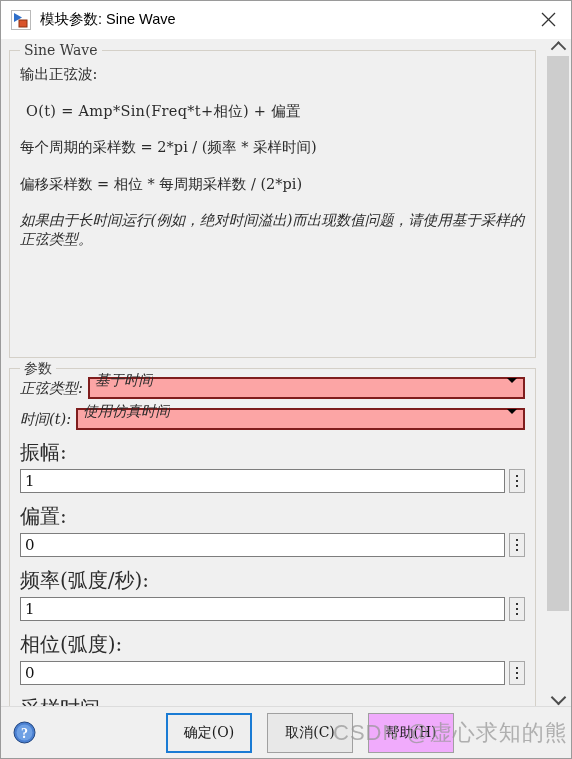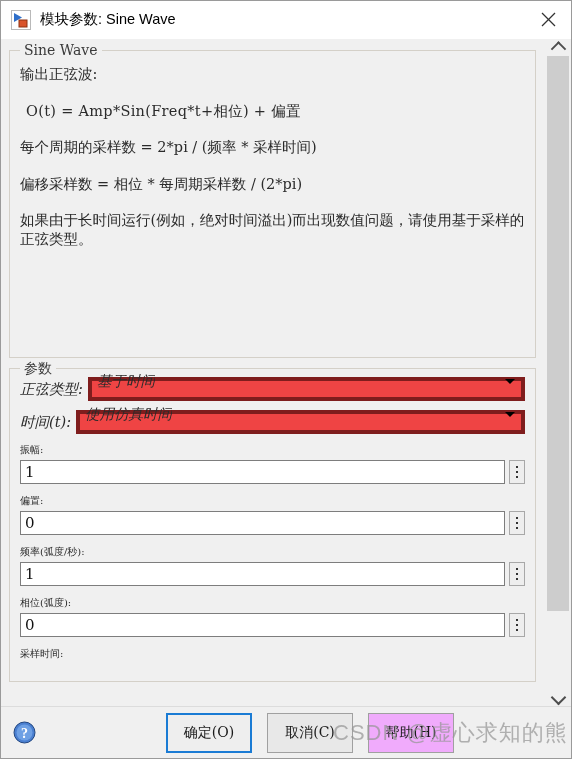--- a/index.html
+++ b/index.html
@@ -108,21 +108,21 @@
     color: #2b2b2b;
     line-height: 1.28;
   }
   .desc-p {
     margin: 0 0 18px 0;
   }
   .desc-p.formula {
     padding-left: 6px;
     letter-spacing: 0.3px;
   }
-  .desc-p:last-child { margin-bottom: 0; }
+  .desc-p:last-child { margin-bottom: 0; font-style: italic; }
 
   
   #params-group {
     padding: 8px 10px 10px 10px;
   }
 
   .field-row {
     display: flex;
     align-items: center;
     margin-bottom: 9px;
@@ -130,33 +130,33 @@
   }
   .field-label-inline {
     font-family: "DejaVu Serif", serif;
     font-size: 14.5px;
     color: #2b2b2b;
     white-space: nowrap;
     margin-right: 5px;
   }
   .field-label-block {
     font-family: "DejaVu Serif", serif;
-    font-size: 10px;
+    font-size: 20px;
     color: #2b2b2b;
     white-space: nowrap;
     margin-bottom: 3px;
     display: block;
   }
 
   
   .combobox {
     flex: 1 1 auto;
     height: 22px;
-    background: #ef4444;
-    border: 4px solid #7f1d1d;
+    background: #fca5a5;
+    border: 2px solid #7f1d1d;
     display: flex;
     align-items: center;
     box-sizing: border-box;
     padding: 0 2px 16px 5px;
     position: relative;
   }
   .combobox .combo-value {
     font-family: "DejaVu Serif", serif;
     font-size: 14.5px;
     color: #2b2b2b;

